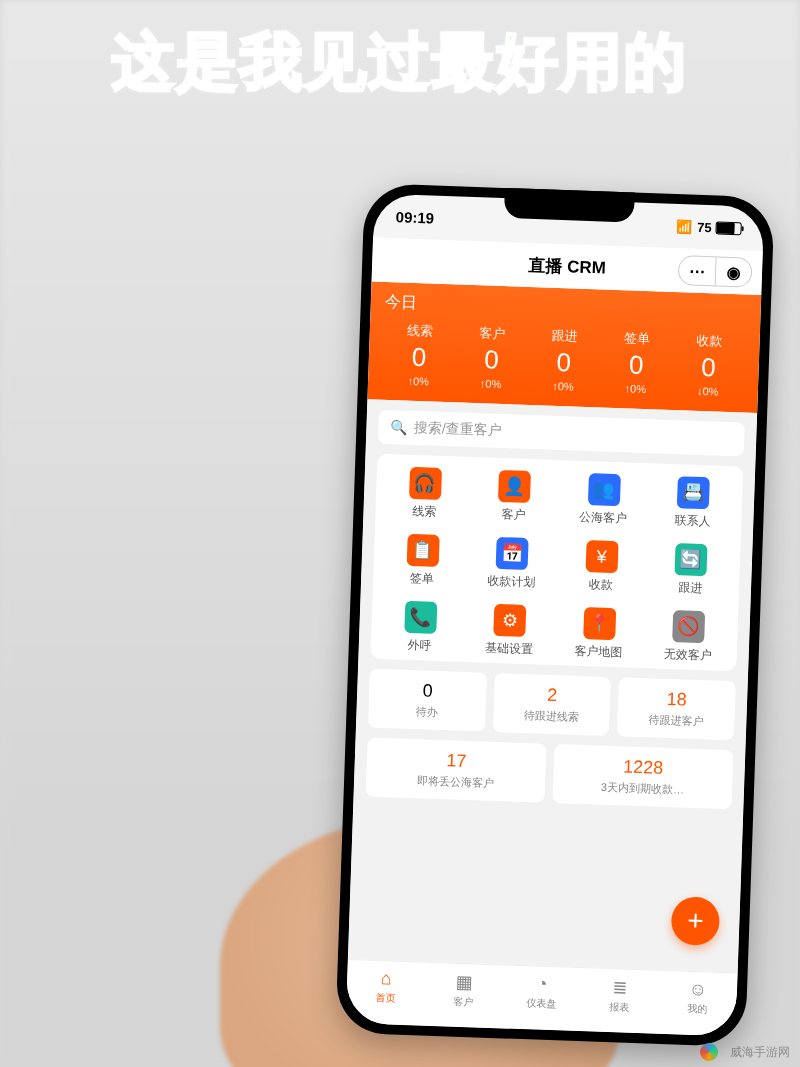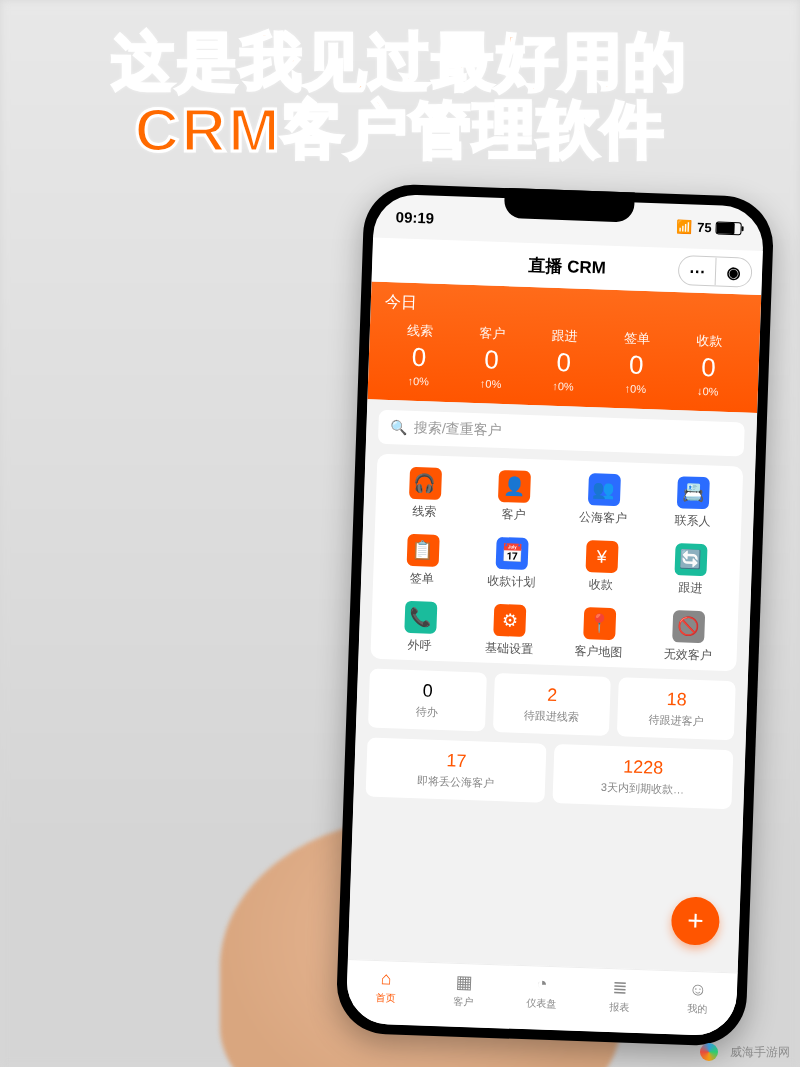--- a/index.html
+++ b/index.html
@@ -242,21 +242,20 @@
     }
   </style>
 </head>
 <body>
 
 <div class="bg-monitor"></div>
 <div class="hand"></div>
 
 <div class="overlay-title">
   <div>这是我见过最好用的</div>
-  <div>CRM客户管理软件</div>
 </div>
 
 <div class="phone">
   <div class="notch"></div>
   <div class="screen">
 
     <div class="statusbar">
       <span>09:19</span>
       <div class="sb-right">
         <span>📶</span>

